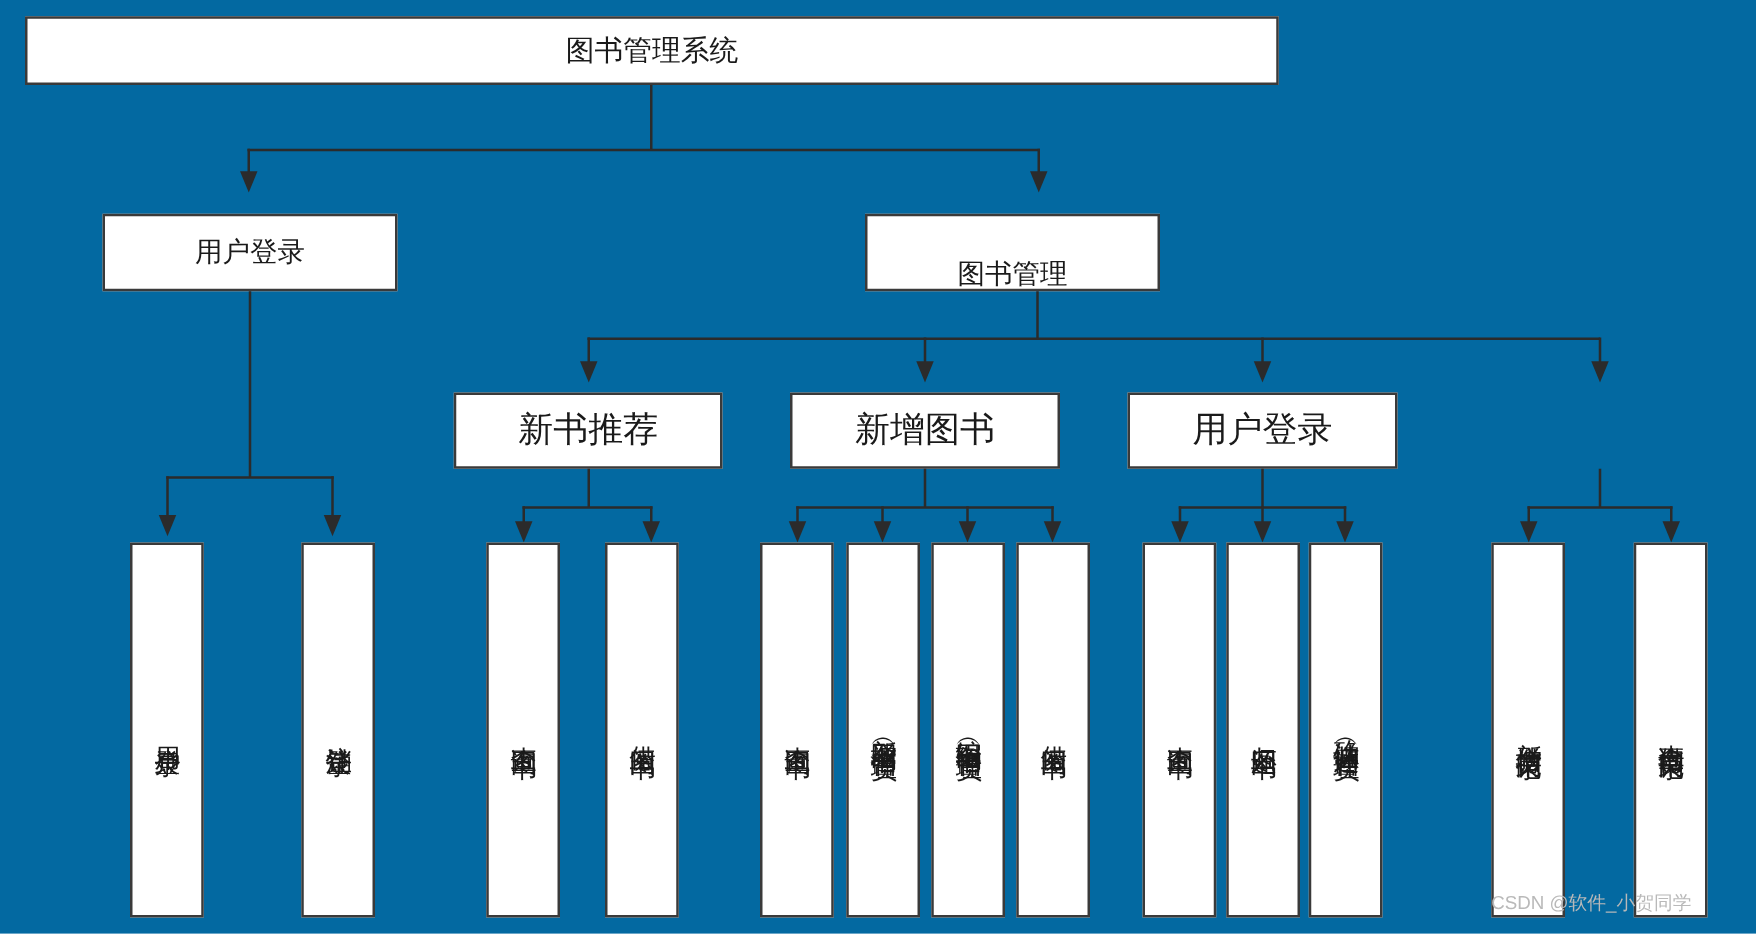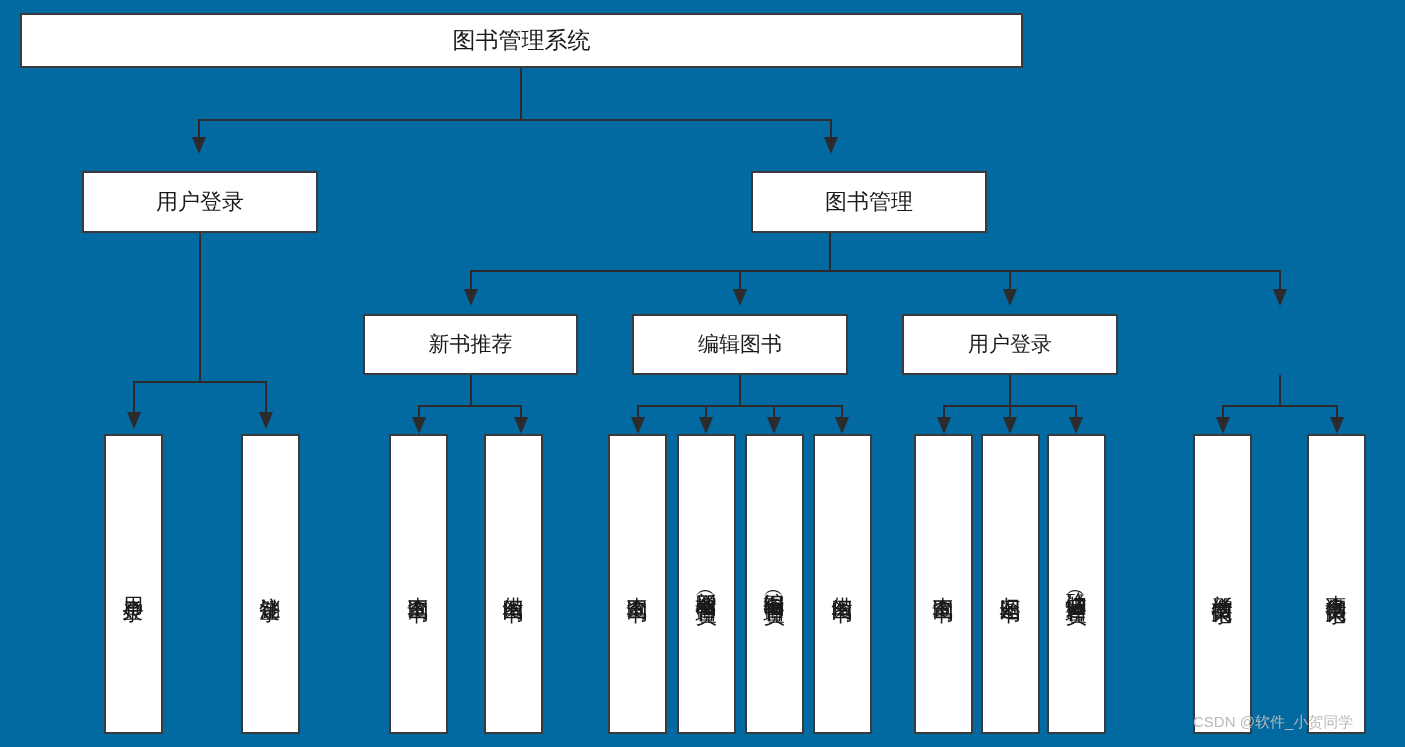--- a/index.html
+++ b/index.html
@@ -24,21 +24,21 @@
     background: #ffffff;
     border: 2px solid #3a3a3a;
     display: flex;
     align-items: center;
     justify-content: center;
     color: #1a1a1a;
     line-height: 1.15;
   }
   .node.root   { font-size: 23px; }
   .node.lvl2   { font-size: 22px; }
-  .node.lvl3   { font-size: 21px; }
+  .node.lvl3   { font-size: 28px; }
   .node.leaf   { font-size: 21px; }
 
   .node .label {
     display: block;
     text-align: center;
     white-space: nowrap;
   }
   
   .node.leaf .label {
     writing-mode: vertical-rl;
@@ -87,21 +87,21 @@
   <div class="hline" style="left:198px; top:119px; width:634px;"></div>
   <div class="vline" style="left:198px; top:119px; height:20px;"></div>
   <div class="vline" style="left:830px; top:119px; height:20px;"></div>
   <div class="arrow" style="left:192px; top:137px;"></div>
   <div class="arrow" style="left:824px; top:137px;"></div>
 
   <div class="node lvl2" style="left:82px; top:171px; width:236px; height:62px;">
     <span class="label">用户登录</span>
   </div>
 
-  <div class="node lvl2" style="left:751px; top:171px; width:236px; height:62px;">
+  <div class="node lvl2" style="left:692px; top:171px; width:236px; height:62px;align-items:flex-end;">
     <span class="label">图书管理</span>
   </div>
 
   <div class="vline" style="left:199px; top:233px; height:149px;"></div>
   <div class="hline" style="left:133px; top:381px; width:134px;"></div>
   <div class="vline" style="left:133px; top:381px; height:32px;"></div>
   <div class="vline" style="left:265px; top:381px; height:32px;"></div>
   <div class="arrow" style="left:127px; top:412px;"></div>
   <div class="arrow" style="left:259px; top:412px;"></div>
 
@@ -113,21 +113,21 @@
   <div class="vline" style="left:1279px; top:270px; height:20px;"></div>
   <div class="arrow" style="left:464px; top:289px;"></div>
   <div class="arrow" style="left:733px; top:289px;"></div>
   <div class="arrow" style="left:1003px; top:289px;"></div>
   <div class="arrow" style="left:1273px; top:289px;"></div>
 
   <div class="node lvl3" style="left:363px; top:314px; width:215px; height:61px;">
     <span class="label">新书推荐</span>
   </div>
   <div class="node lvl3" style="left:632px; top:314px; width:216px; height:61px;">
-    <span class="label">编辑图书</span>
+    <span class="label">新增图书</span>
   </div>
   <div class="node lvl3" style="left:902px; top:314px; width:216px; height:61px;">
     <span class="label">用户登录</span>
   </div>
 
   <div class="vline" style="left:470px; top:375px; height:31px;"></div>
   <div class="hline" style="left:418px; top:405px; width:104px;"></div>
   <div class="vline" style="left:418px; top:405px; height:14px;"></div>
   <div class="vline" style="left:520px; top:405px; height:14px;"></div>
   <div class="arrow" style="left:412px; top:417px;"></div>

